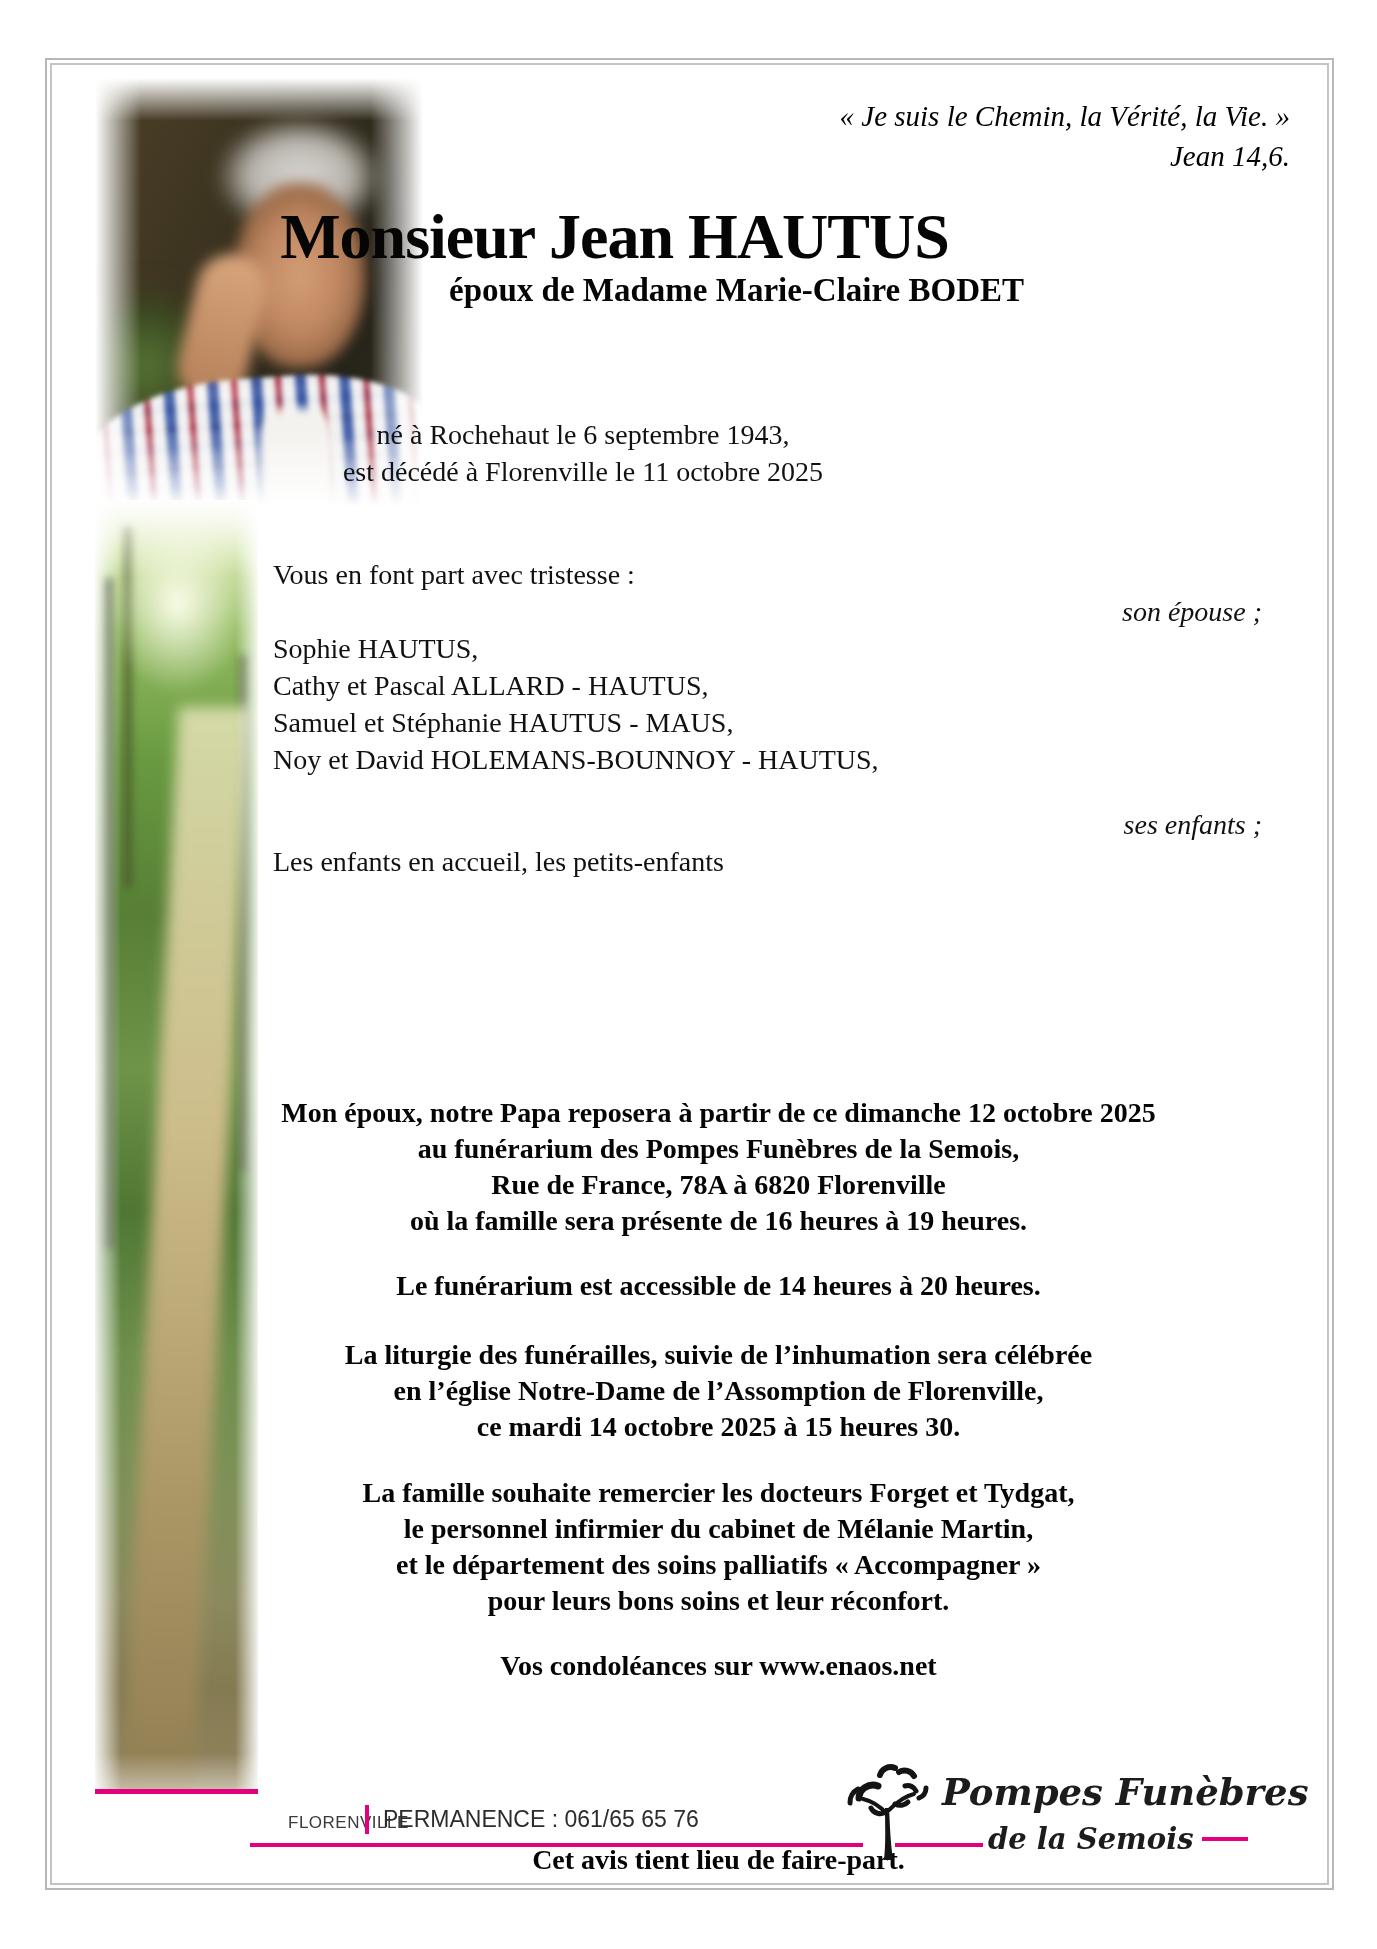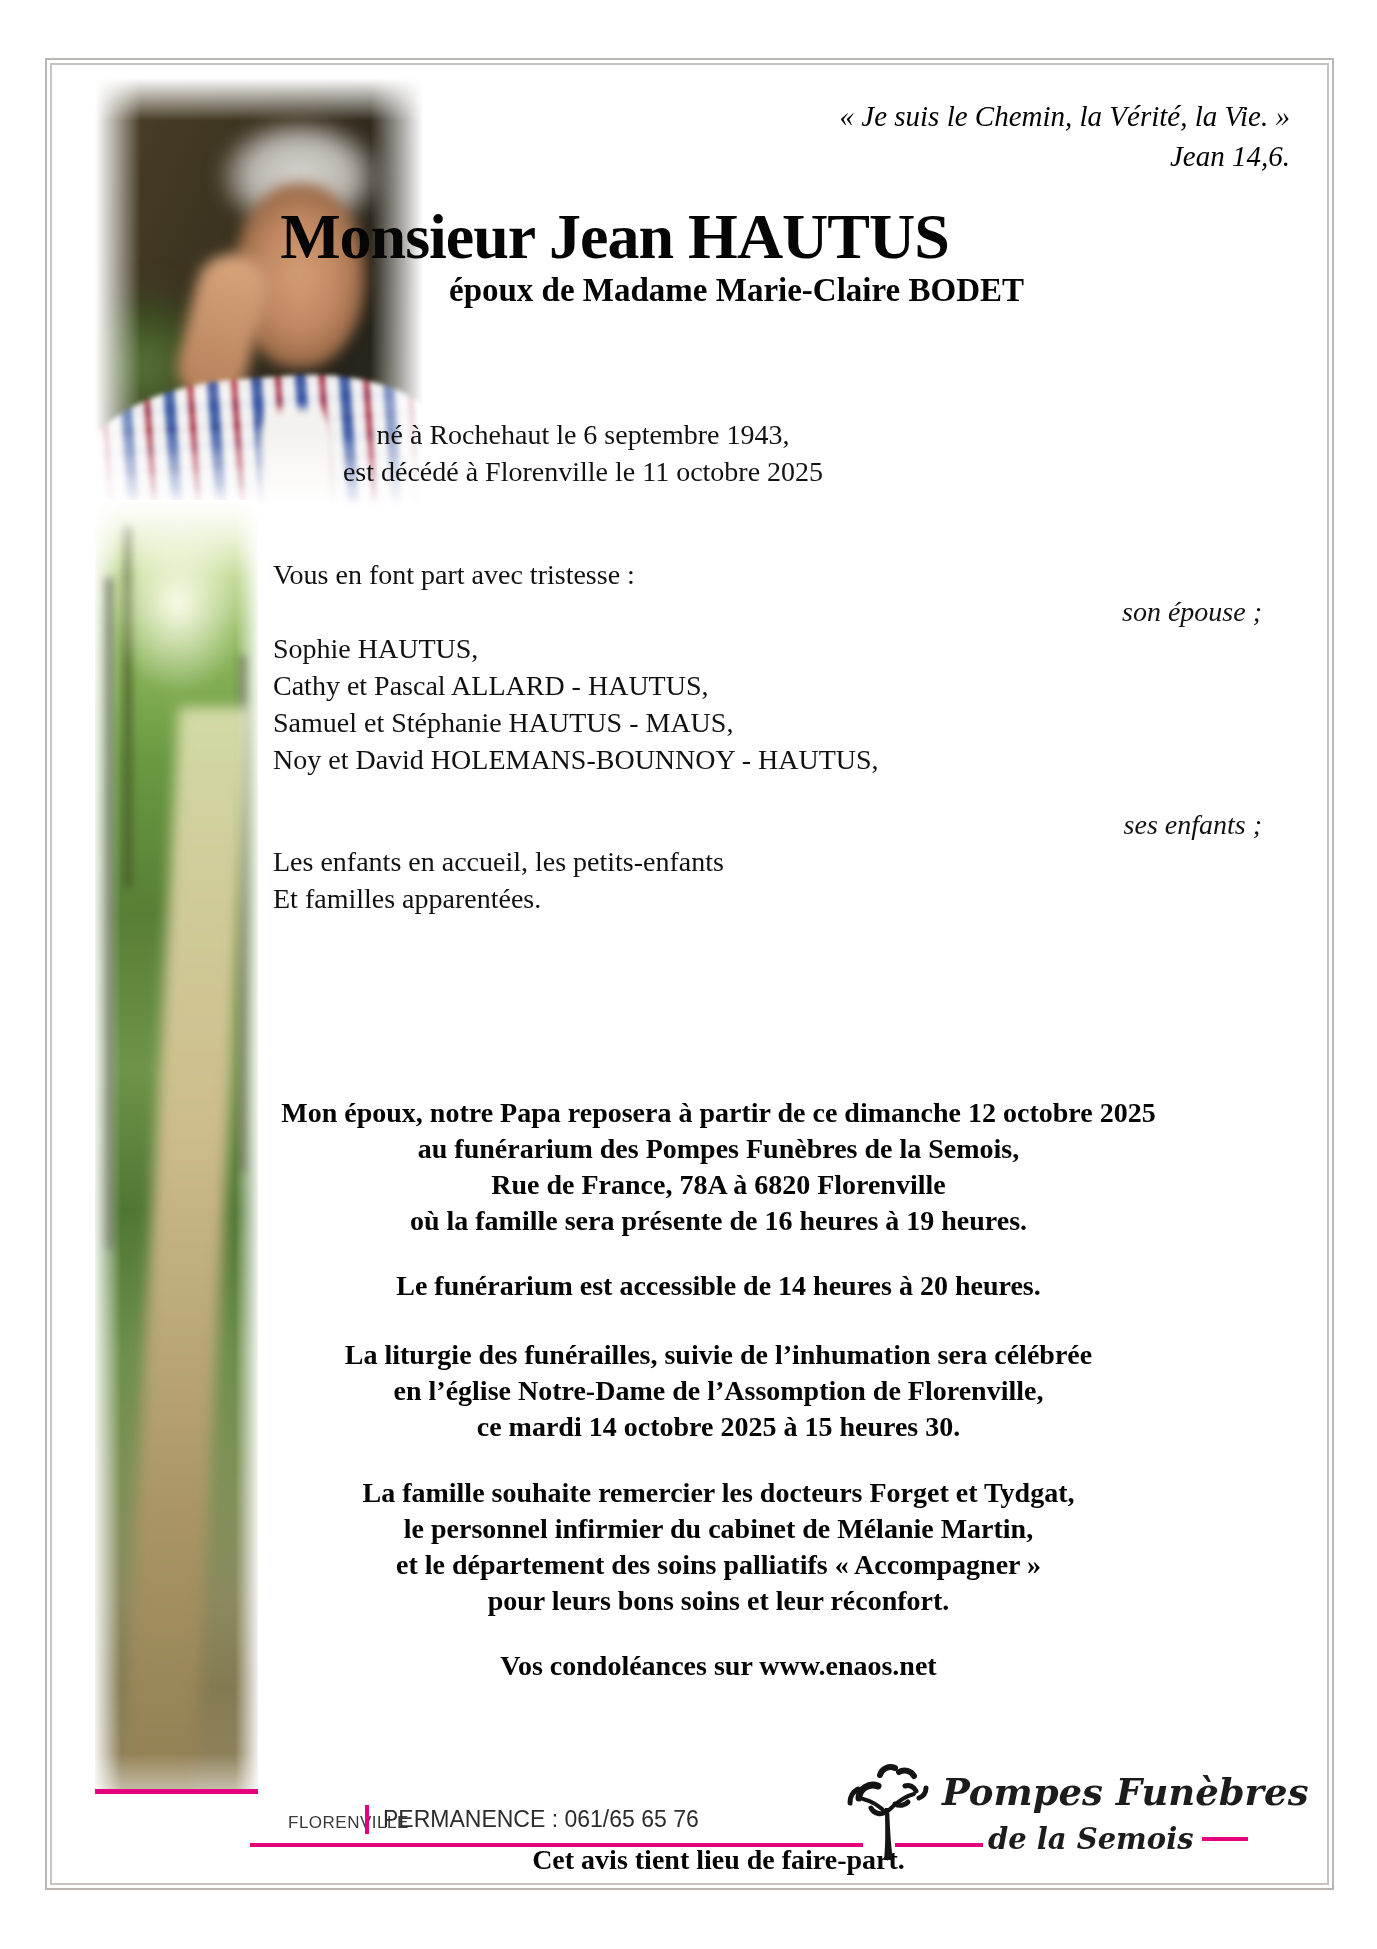--- a/index.html
+++ b/index.html
@@ -133,21 +133,20 @@
 
   <div class="family">
     <div>Vous en font part avec tristesse :</div>
     <div class="role">son épouse ;</div>
     <div>Sophie HAUTUS,</div>
     <div>Cathy et Pascal ALLARD - HAUTUS,</div>
     <div>Samuel et Stéphanie HAUTUS - MAUS,</div>
     <div>Noy et David HOLEMANS-BOUNNOY - HAUTUS,</div>
     <div class="role children-role">ses enfants ;</div>
     <div>Les enfants en accueil, les petits-enfants</div>
-    <div>Et familles apparentées.</div>
   </div>
 
   <div id="repose" class="bold-block">
     <div>Mon époux, notre Papa reposera à partir de ce dimanche 12 octobre 2025</div>
     <div>au funérarium des Pompes Funèbres de la Semois,</div>
     <div>Rue de France, 78A à 6820 Florenville</div>
     <div>où la famille sera présente de 16 heures à 19 heures.</div>
   </div>
 
   <div id="access" class="bold-block">Le funérarium est accessible de 14 heures à 20 heures.</div>

